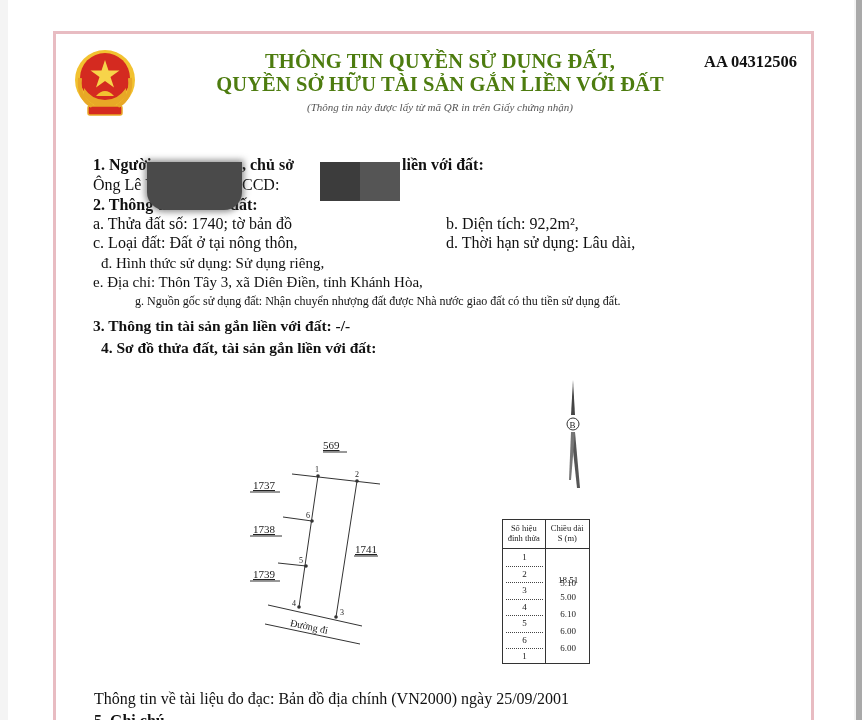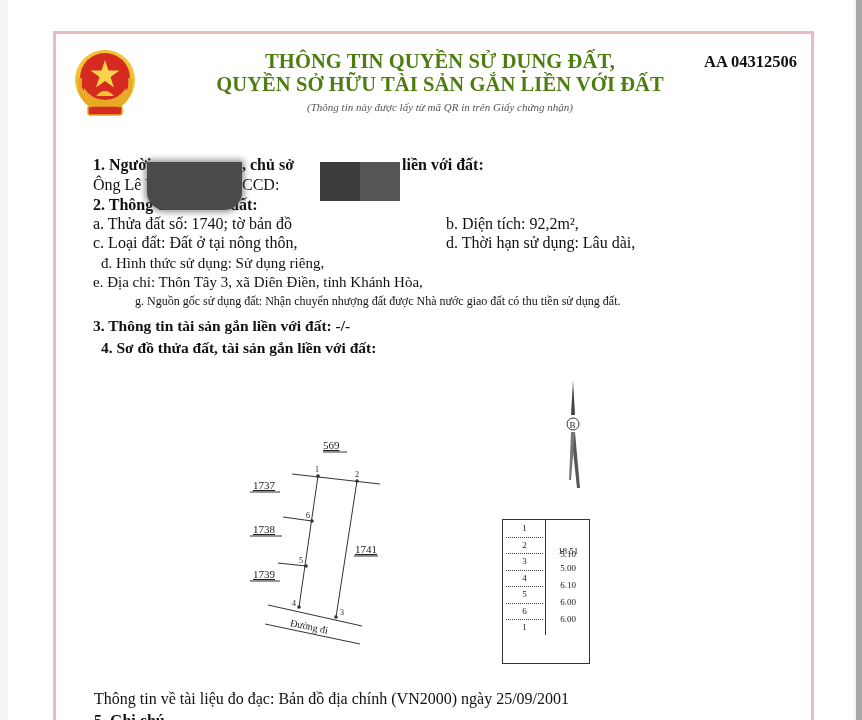--- a/index.html
+++ b/index.html
@@ -163,20 +163,30 @@
   <g>
     <polygon points="573,380 575,415 571,415" fill="#444"></polygon>
     <polygon points="571,432 575,432 580,488 577,488" fill="#555"></polygon>
     <polygon points="571,432 575,432 571,480 569,480" fill="#777"></polygon>
     <circle cx="573" cy="424" r="6" fill="#fff" stroke="#333" stroke-width="1"></circle>
     <text x="569.5" y="428" font-size="9" fill="#222">B</text>
   </g>
 </svg>
 
 <div class="coord-table">
+  <div class="ct-head">
+    <div class="ct-h1">
+      <span>Số hiệu</span><br>
+      <span>đỉnh thửa</span>
+    </div>
+    <div class="ct-h2">
+      <span>Chiều dài</span><br>
+      <span>S (m)</span>
+    </div>
+  </div>
   <div class="ct-body">
     <div class="ct-col1">
       <div class="ct-pt dot" style="top:0px;">1</div>
       <div class="ct-pt dot" style="top:16.5px;">2</div>
       <div class="ct-pt dot" style="top:33px;">3</div>
       <div class="ct-pt dot" style="top:49.5px;">4</div>
       <div class="ct-pt dot" style="top:66px;">5</div>
       <div class="ct-pt dot" style="top:82.5px;">6</div>
       <div class="ct-pt" style="top:99px;">1</div>
     </div>

